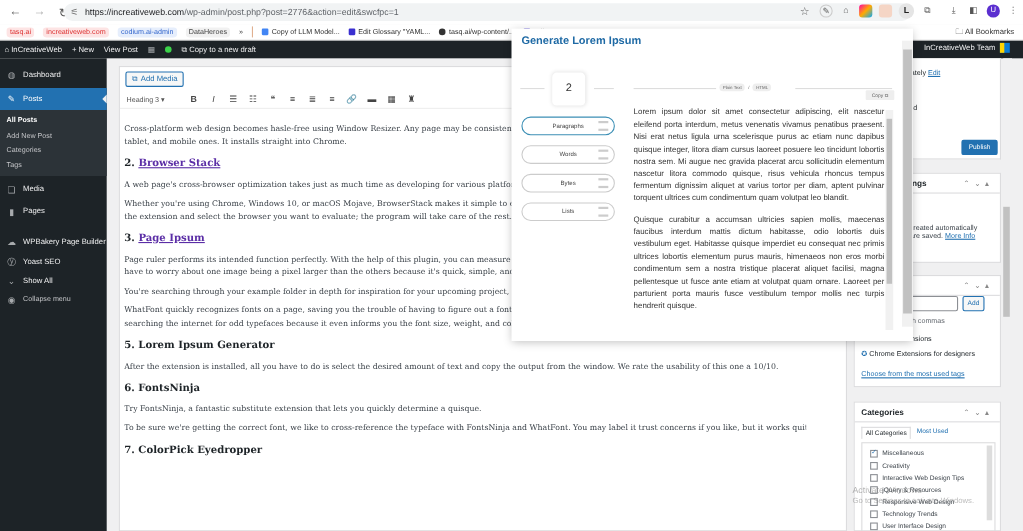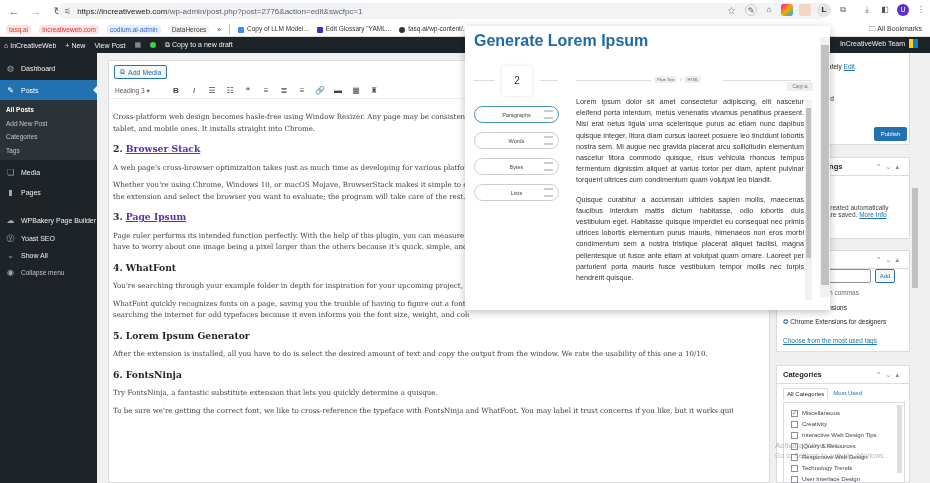--- a/index.html
+++ b/index.html
@@ -44,21 +44,21 @@
 .addmedia{position:absolute;left:5px;top:4px;height:14px;padding:0 5px;border:1px solid #2271b1;border-radius:2px;font-size:7px;color:#2271b1;display:flex;align-items:center;gap:3px;background:#f6f7f7}
 .toolbar{position:absolute;left:0;top:22px;width:100%;height:16px;display:flex;align-items:center;gap:8px;padding-left:6px;font-size:8px;color:#333;border-bottom:1px solid #eee}
 .fmt{font-size:6.5px;color:#555;width:48px}
 .tb{width:10px;text-align:center;color:#444;font-size:8px}
 .content{position:absolute;left:4px;top:42px;width:356px;font-family:"DejaVu Serif","Liberation Serif",serif;font-size:7.1px;color:#3c434a;line-height:11.5px}
 .content p{margin-bottom:6px;white-space:nowrap;overflow:hidden}
 .content h3{font-size:9.2px;color:#1d2327;margin:9px 0 7px;font-weight:bold}
 .content h3 a{color:#5b2ea6;text-decoration:underline}
 
 .popup{position:absolute;left:465px;top:26px;width:365px;height:284px;background:#fff;box-shadow:0 2px 8px rgba(0,0,0,.25);overflow:hidden}
-.popup-title{position:absolute;left:9px;top:6px;font-size:16px;font-weight:bold;color:#1f6aa5}
+.popup-title{position:absolute;left:9px;top:6px;font-size:10px;font-weight:bold;color:#1f6aa5}
 .line{position:absolute;height:1px;background:#ddd}
 .countbox{position:absolute;left:37px;top:40px;width:30px;height:30px;border-radius:4px;box-shadow:0 0 4px rgba(0,0,0,.12);text-align:center;line-height:30px;font-size:10px;color:#333;background:#fff}
 .pills{position:absolute;left:189px;top:50px;font-size:4px;color:#666;display:flex;gap:3px;align-items:center}
 .pill{background:#eee;border-radius:4px;padding:1px 3px}
 .copybtn{position:absolute;left:322px;top:56px;width:26px;height:9px;background:#eee;font-size:4.5px;color:#666;text-align:center;line-height:9px;border-radius:1px}
 .typebtn{position:absolute;left:9px;width:85px;height:17px;border:1px solid #ccc;border-radius:9px;font-size:5.5px;color:#444;display:flex;align-items:center;justify-content:center}
 .typebtn.sel{border-color:#3c8fb5}
 .typebtn .bi{position:absolute;right:5px;top:3px;width:9px;height:9px;border-top:2px solid #ccc;border-bottom:2px solid #ccc}
 .lorem{position:absolute;left:111px;top:70px;width:228px;height:214px;overflow:hidden;font-size:7.2px;color:#333;line-height:11.2px;text-align:justify}
 .lorem p{margin-bottom:8px}
@@ -196,29 +196,29 @@
     <p style="height:4px;margin-bottom:4px"></p>
     <p style="margin-bottom:0"><span>Cross-platform web design becomes hasle-free using Window Resizer. Any page may be consistently r</span></p>
     <p><span>tablet, and mobile ones. It installs straight into Chrome.</span></p>
     <h3><span>2.</span> <a>Browser Stack</a></h3>
     <p>A web page's cross-browser optimization takes just as much time as developing for various platforms. T</p>
     <p style="margin-bottom:0"><span>Whether you're using Chrome, Windows 10, or macOS Mojave, BrowserStack makes it simple to exami</span></p>
     <p><span>the extension and select the browser you want to evaluate; the program will take care of the rest.</span></p>
     <h3><span>3.</span> <a>Page Ipsum</a></h3>
     <p style="margin-bottom:0"><span>Page ruler performs its intended function perfectly. With the help of this plugin, you can measure heigh</span></p>
     <p><span>have to worry about one image being a pixel larger than the others because it's quick, simple, and accur</span></p>
-    <h3>4. WhatFont</h3>
     <p>You're searching through your example folder in depth for inspiration for your upcoming project, and y</p>
     <p style="margin-bottom:0;width:620px"><span>WhatFont quickly recognizes fonts on a page, saving you the trouble of having to figure out a font. You can spend more time doing the things you'd much rather be doing and less time</span></p>
     <p><span>searching the internet for odd typefaces because it even informs you the font size, weight, and color.</span></p>
     <h3>5. Lorem Ipsum Generator</h3>
     <p style="width:620px">After the extension is installed, all you have to do is select the desired amount of text and copy the output from the window. We rate the usability of this one a 10/10.</p>
     <h3>6. FontsNinja</h3>
     <p style="width:620px">Try FontsNinja, a fantastic substitute extension that lets you quickly determine a quisque.</p>
     <p style="width:620px">To be sure we're getting the correct font, we like to cross-reference the typeface with FontsNinja and WhatFont. You may label it trust concerns if you like, but it works quite well.</p>
+    <h3>7. ColorPick Eyedropper</h3>
   </div>
 </div>
 
 <div class="rpanel" style="top:53px;width:134px;height:92px;border-top:none">
   <div class="xx" style="left:46px;top:10px"><span>diately</span> <span class="link">Edit</span></div>
   <div class="xx" style="left:46px;top:42px">ood</div>
   <div class="xx link" style="left:46px;top:60px">t</div>
 </div>
 <div class="publish">Publish</div>
 

